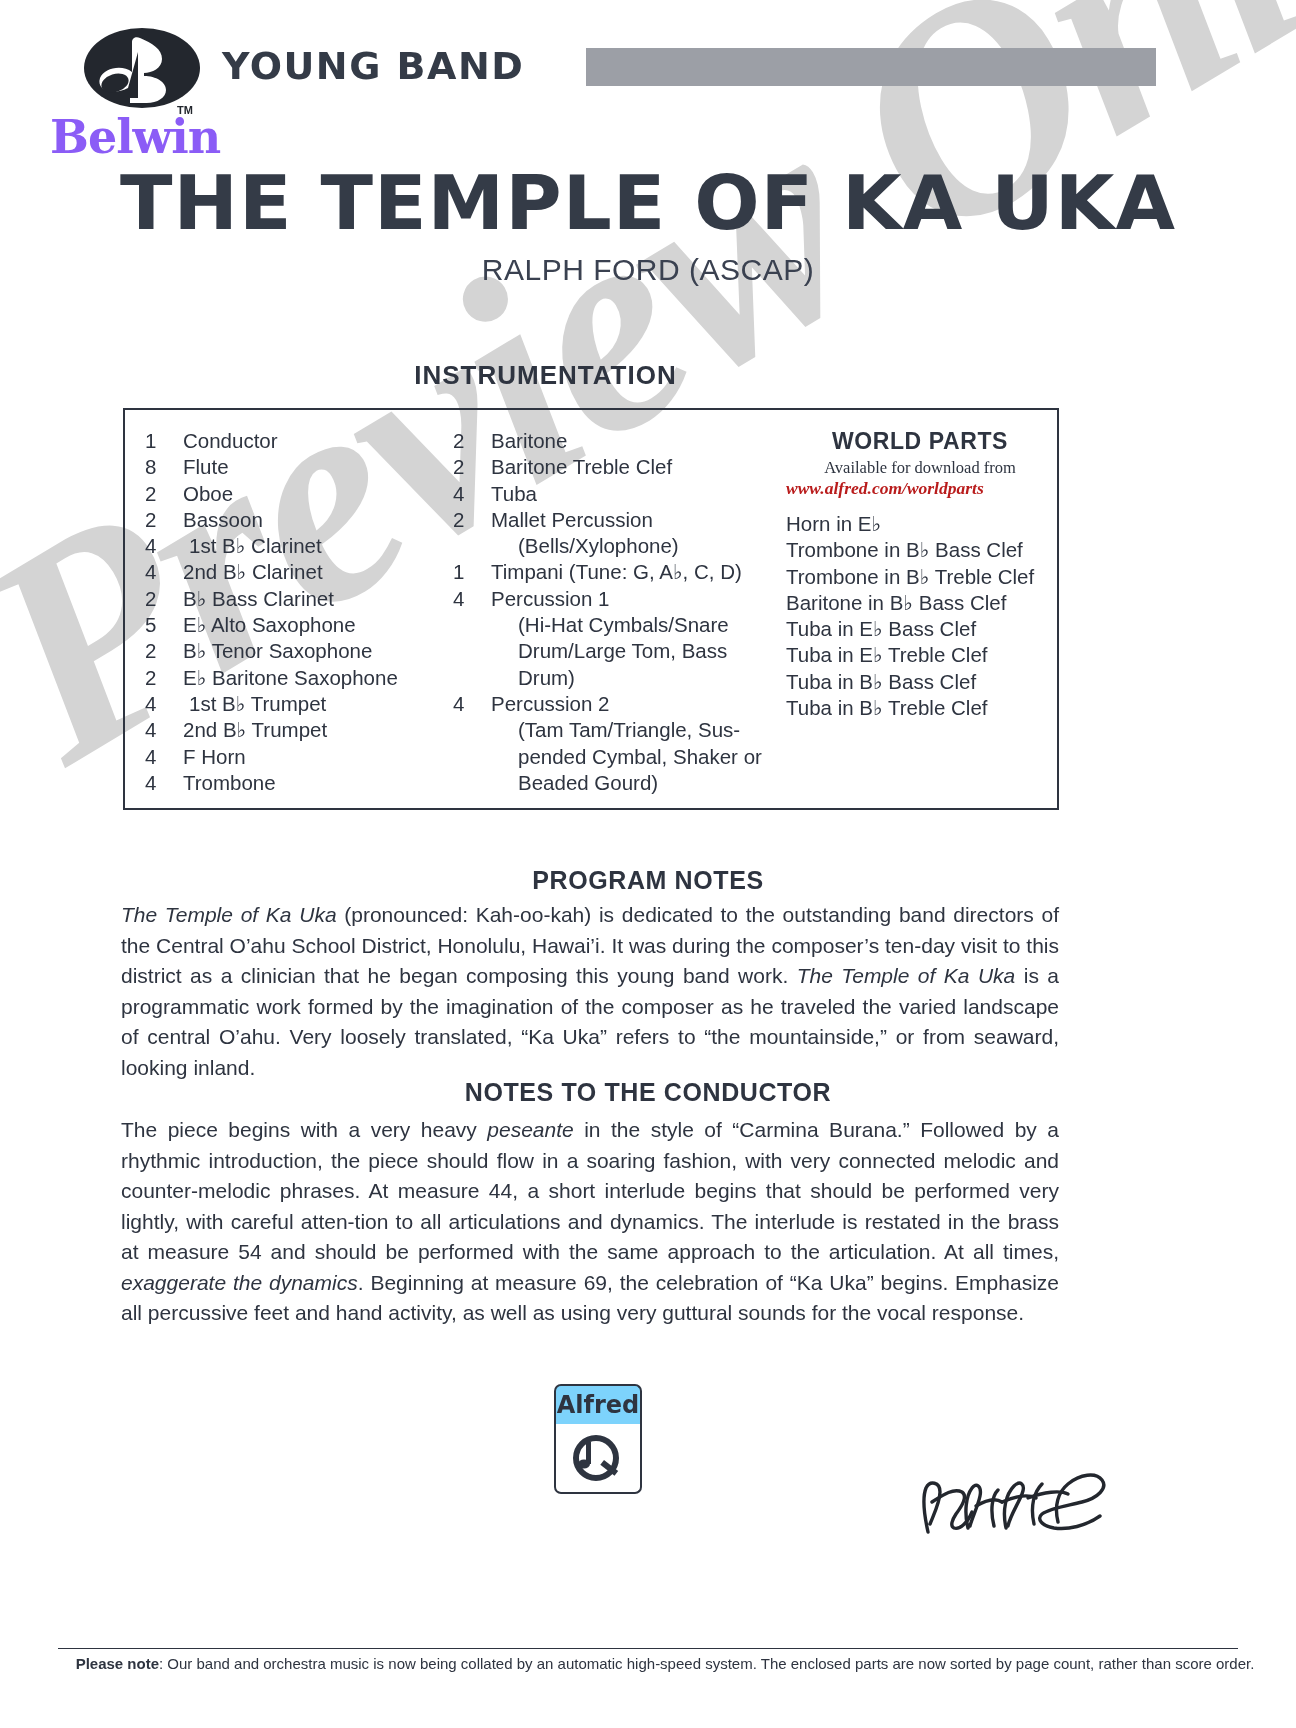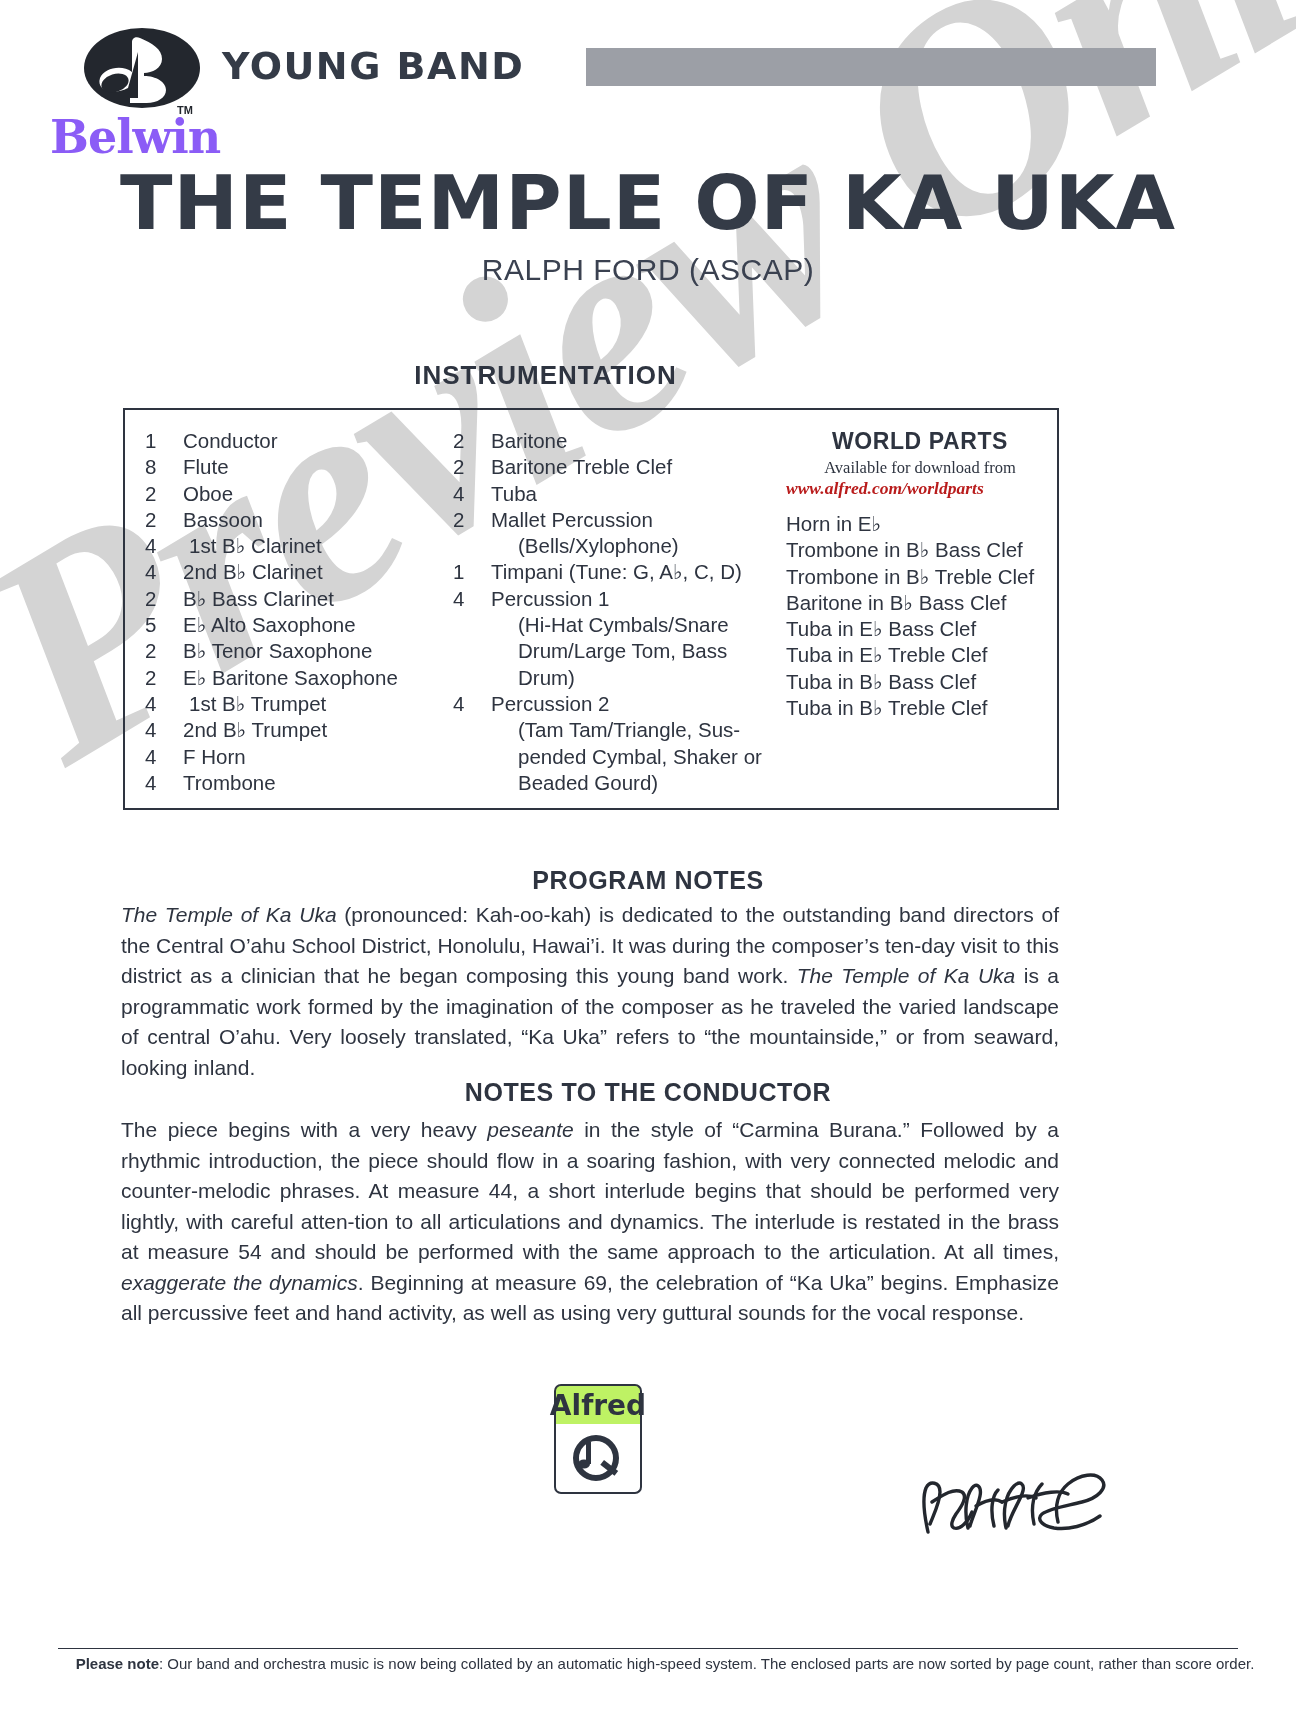--- a/index.html
+++ b/index.html
@@ -142,26 +142,26 @@
   
   .signature {
     position:absolute; left:910px; top:1440px; width:200px; height:110px; z-index:10;
   }
 
   
   .alfred {
     position:absolute; left:554px; top:1384px; width:88px; height:110px; z-index:10;
   }
   .alfred-top {
-    width:88px; height:40px; background:#bef264;
+    width:88px; height:40px; background:#7dd3fc;
     border:2px solid #2e3440; border-bottom:none;
     border-radius:7px 7px 0 0;
     box-sizing:border-box;
     display:flex; align-items:center; justify-content:center;
-    font-weight:700; font-size:28px; color:#2e3440;
+    font-weight:700; font-size:24px; color:#2e3440;
     font-family:"DejaVu Sans", sans-serif;
   }
   .alfred-bot {
     width:88px; height:70px; background:#ffffff;
     border:2px solid #2e3440; border-top:none;
     border-radius:0 0 7px 7px;
     box-sizing:border-box;
     display:flex; align-items:center; justify-content:center;
   }
 

